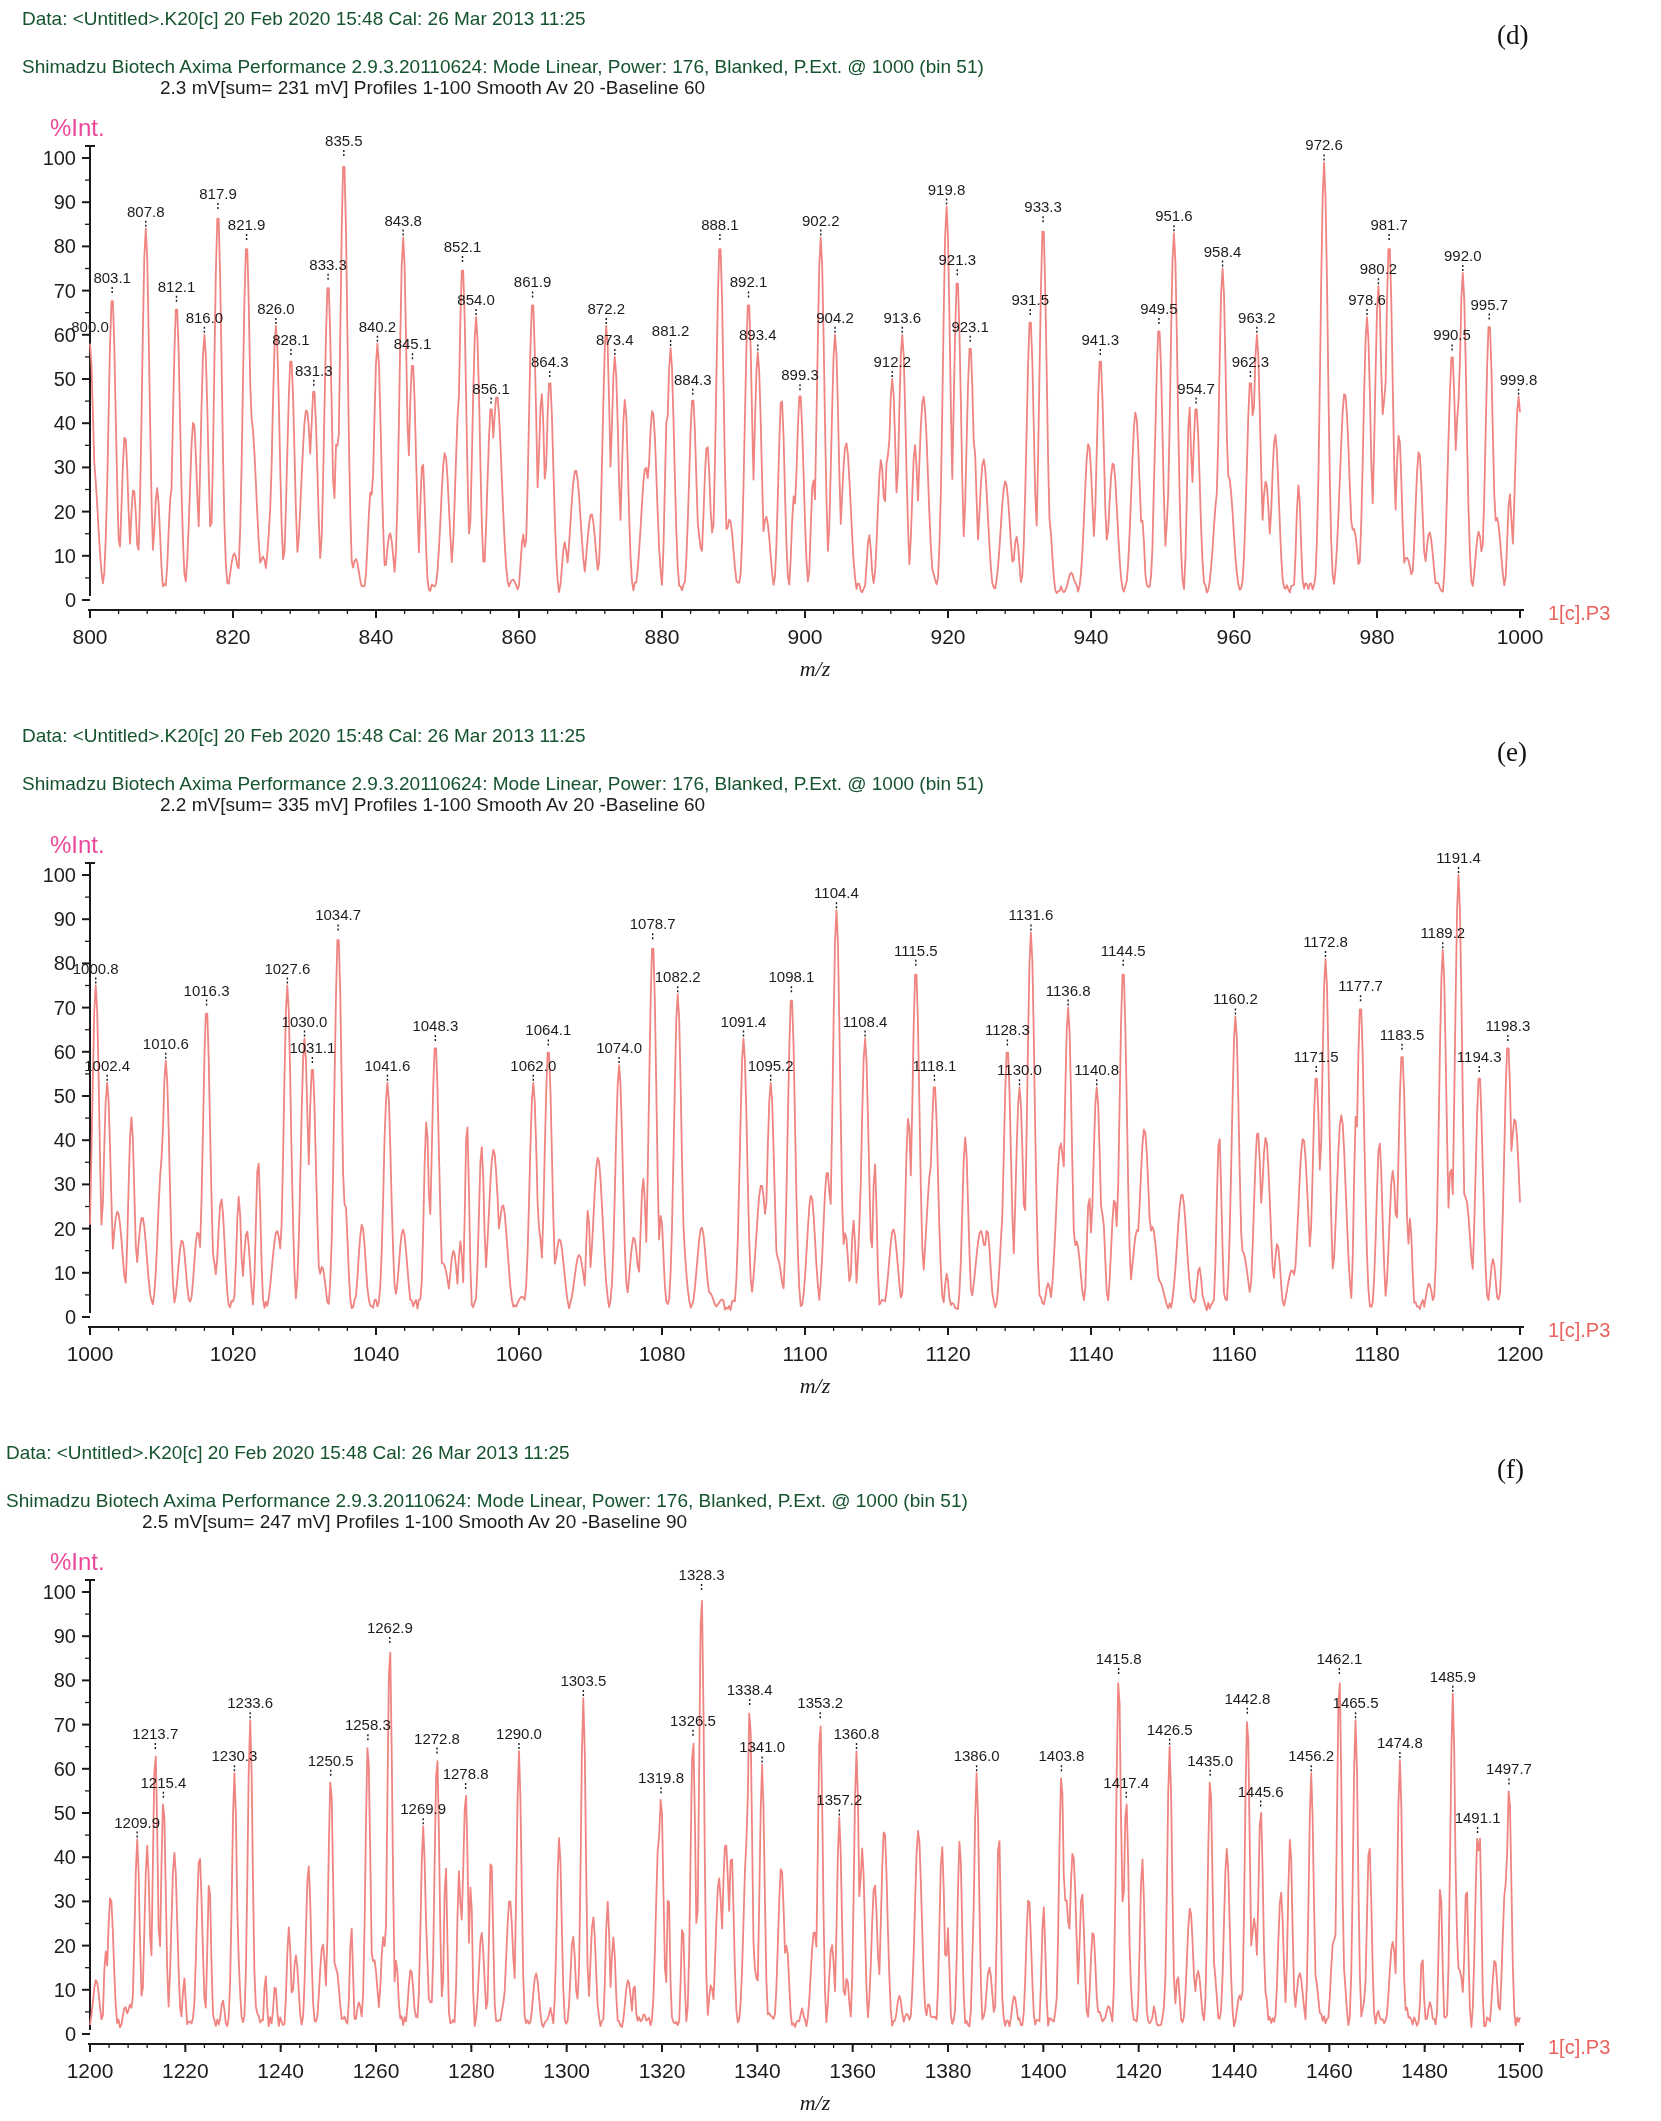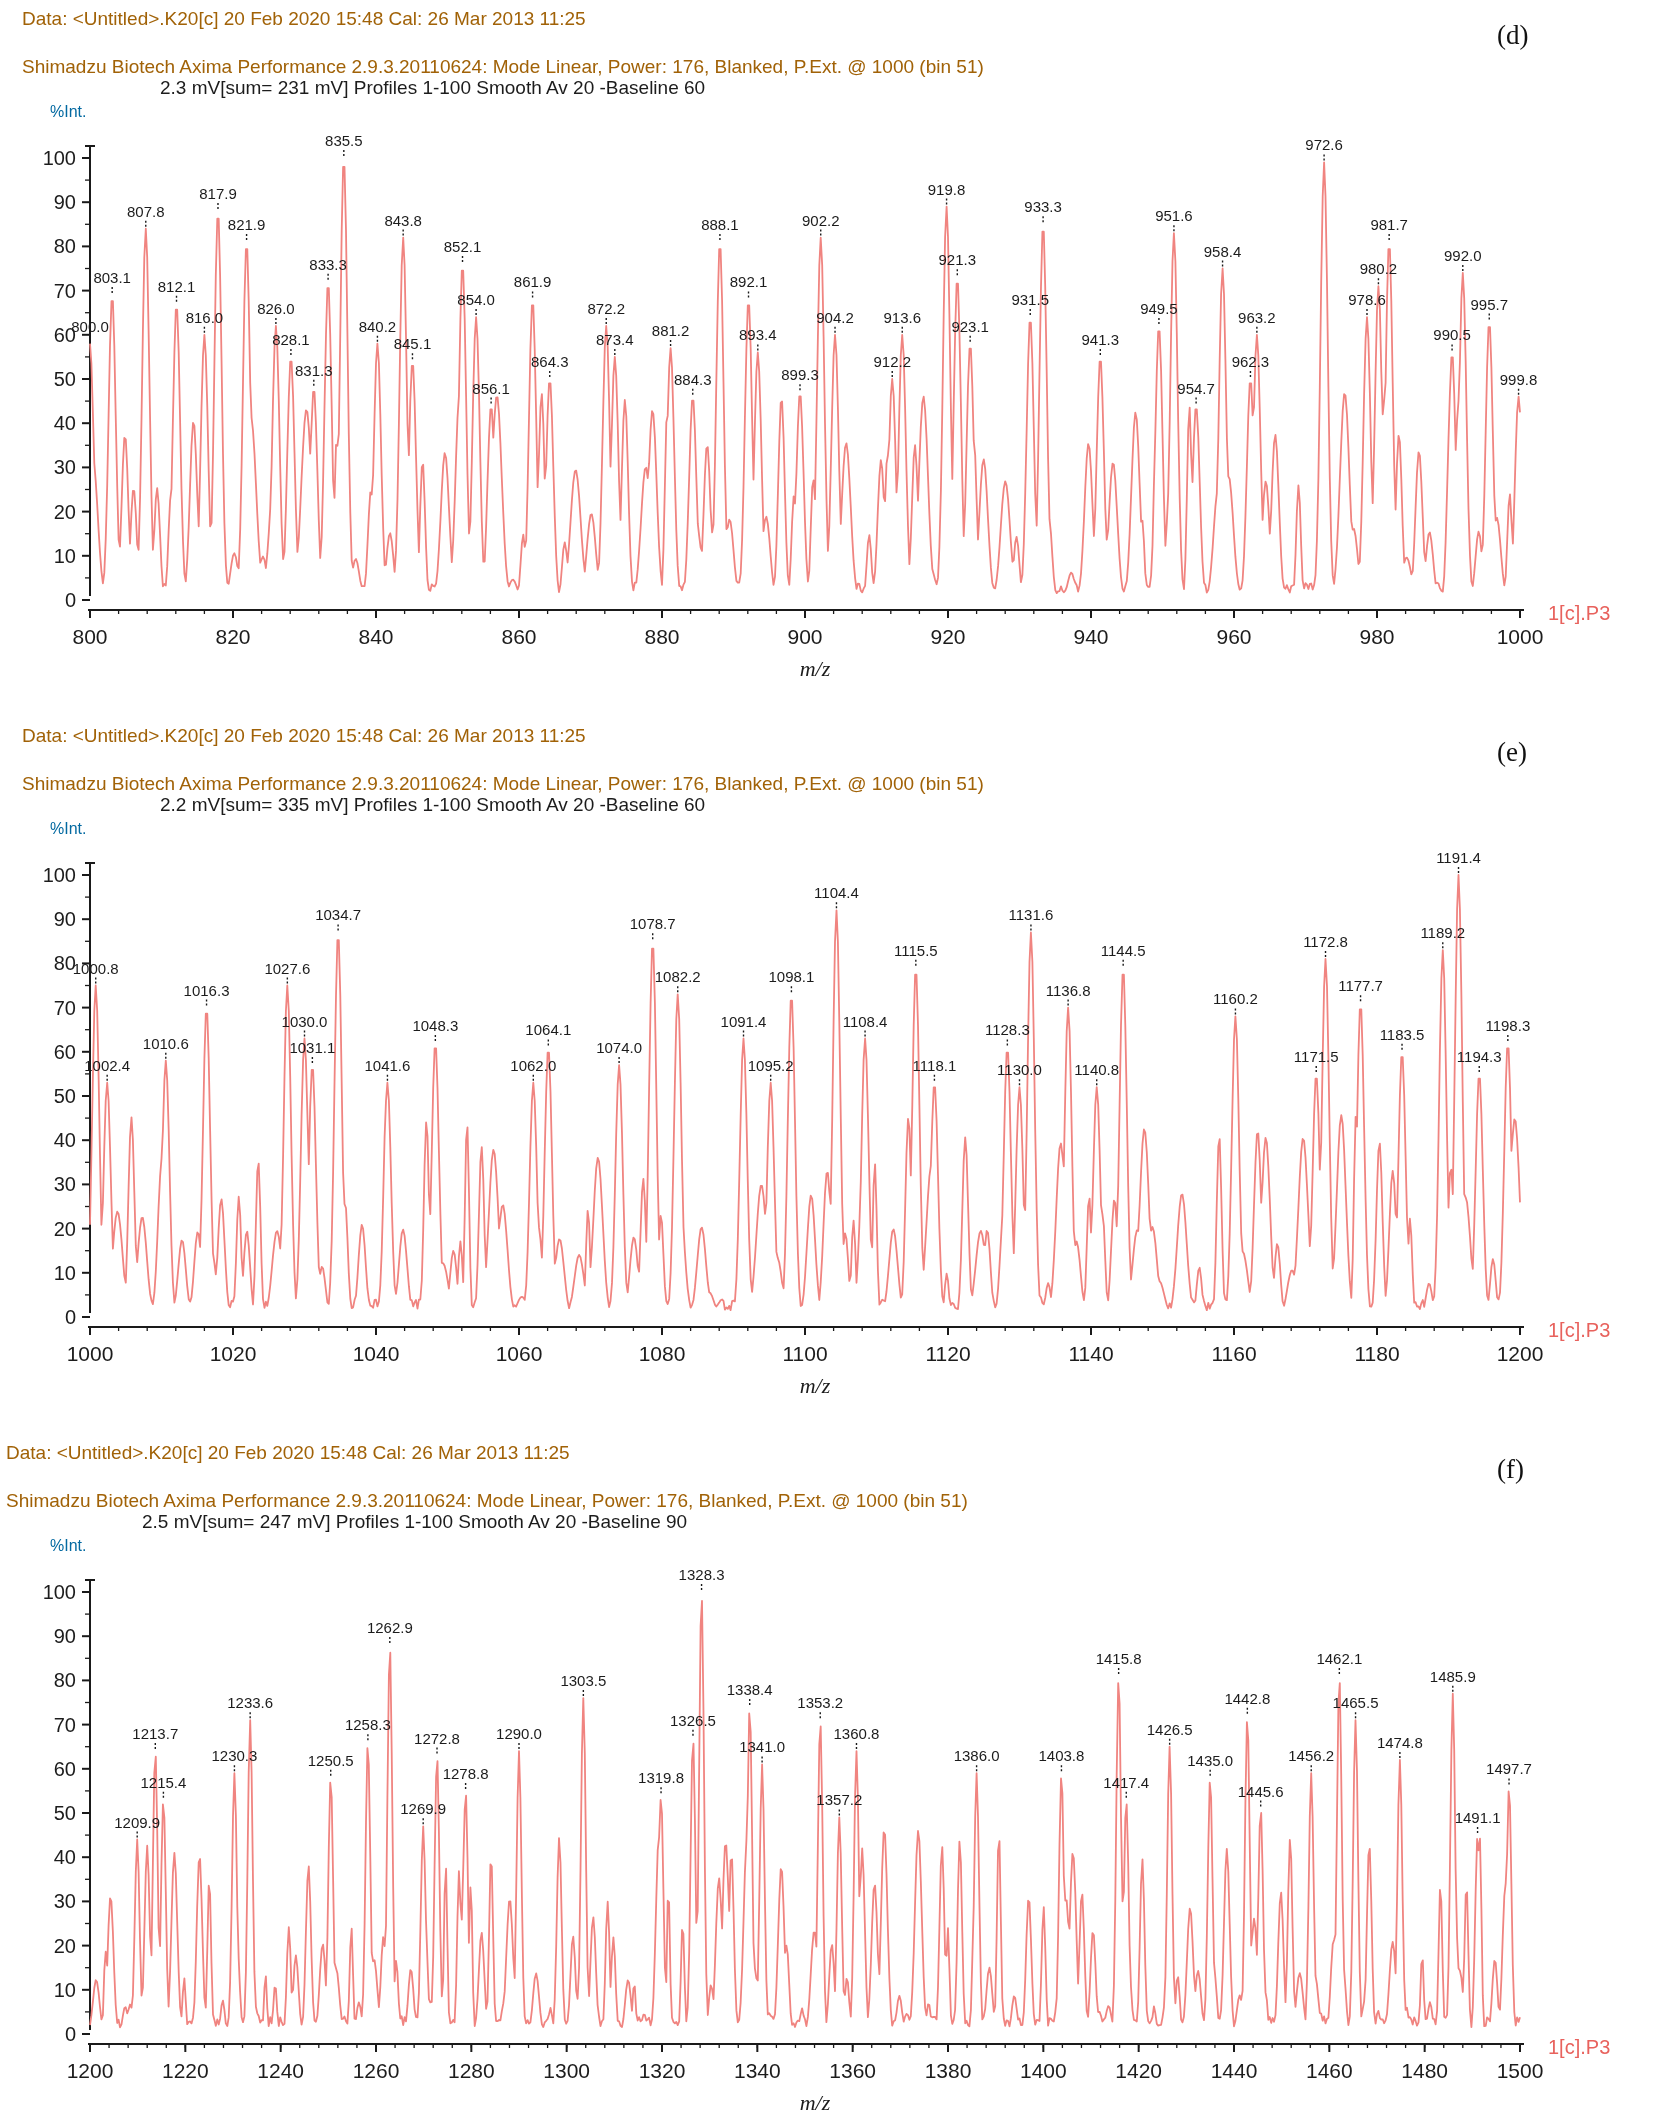--- a/index.html
+++ b/index.html
@@ -1,26 +1,26 @@
 <!DOCTYPE html>
 <html><head>
 <meta charset="utf-8">
 <style>
   html,body{margin:0;padding:0;background:#ffffff;}
   body{width:1661px;height:2121px;position:relative;overflow:hidden;
        font-family:"Liberation Sans",sans-serif;color:#1a1a1a;}
   #panels{position:absolute;inset:0;}
   .panel{position:absolute;left:0;width:1661px;}
-  .hdr{position:absolute;font-size:19px;white-space:pre;color:#a16207;}
+  .hdr{position:absolute;font-size:19px;white-space:pre;color:#14532d;}
   .hdr1{top:8px;left:22px;}
   .hdr2{top:56px;left:22px;}
   .panel.pf .hdr1,.panel.pf .hdr2{left:6px;}
   .subtitle{position:absolute;top:77px;left:160px;font-size:19px;color:#1c1c1c;text-align:right;}
   .panel.pf .subtitle{left:142px;}
-  .yaxis-title{position:absolute;top:103px;left:50px;font-size:16px;color:#0369a1;}
+  .yaxis-title{position:absolute;top:114px;left:50px;font-size:24px;color:#ec4899;}
   .panel-letter{position:absolute;top:20px;left:1497px;font-family:"Liberation Serif",serif;font-size:27px;color:#111;}
   .plot-svg{position:absolute;top:0;left:0;}
 </style>
 </head>
 <body>
 
 <div id="panels">
     <div class="panel" style="top: 0px; height: 717px;">
     <div class="hdr hdr1">Data: &lt;Untitled&gt;.K20[c] 20 Feb 2020 15:48 Cal: 26 Mar 2013 11:25</div>
     <div class="hdr hdr2">Shimadzu Biotech Axima Performance 2.9.3.20110624: Mode Linear, Power: 176, Blanked, P.Ext. @ 1000 (bin 51)</div>

